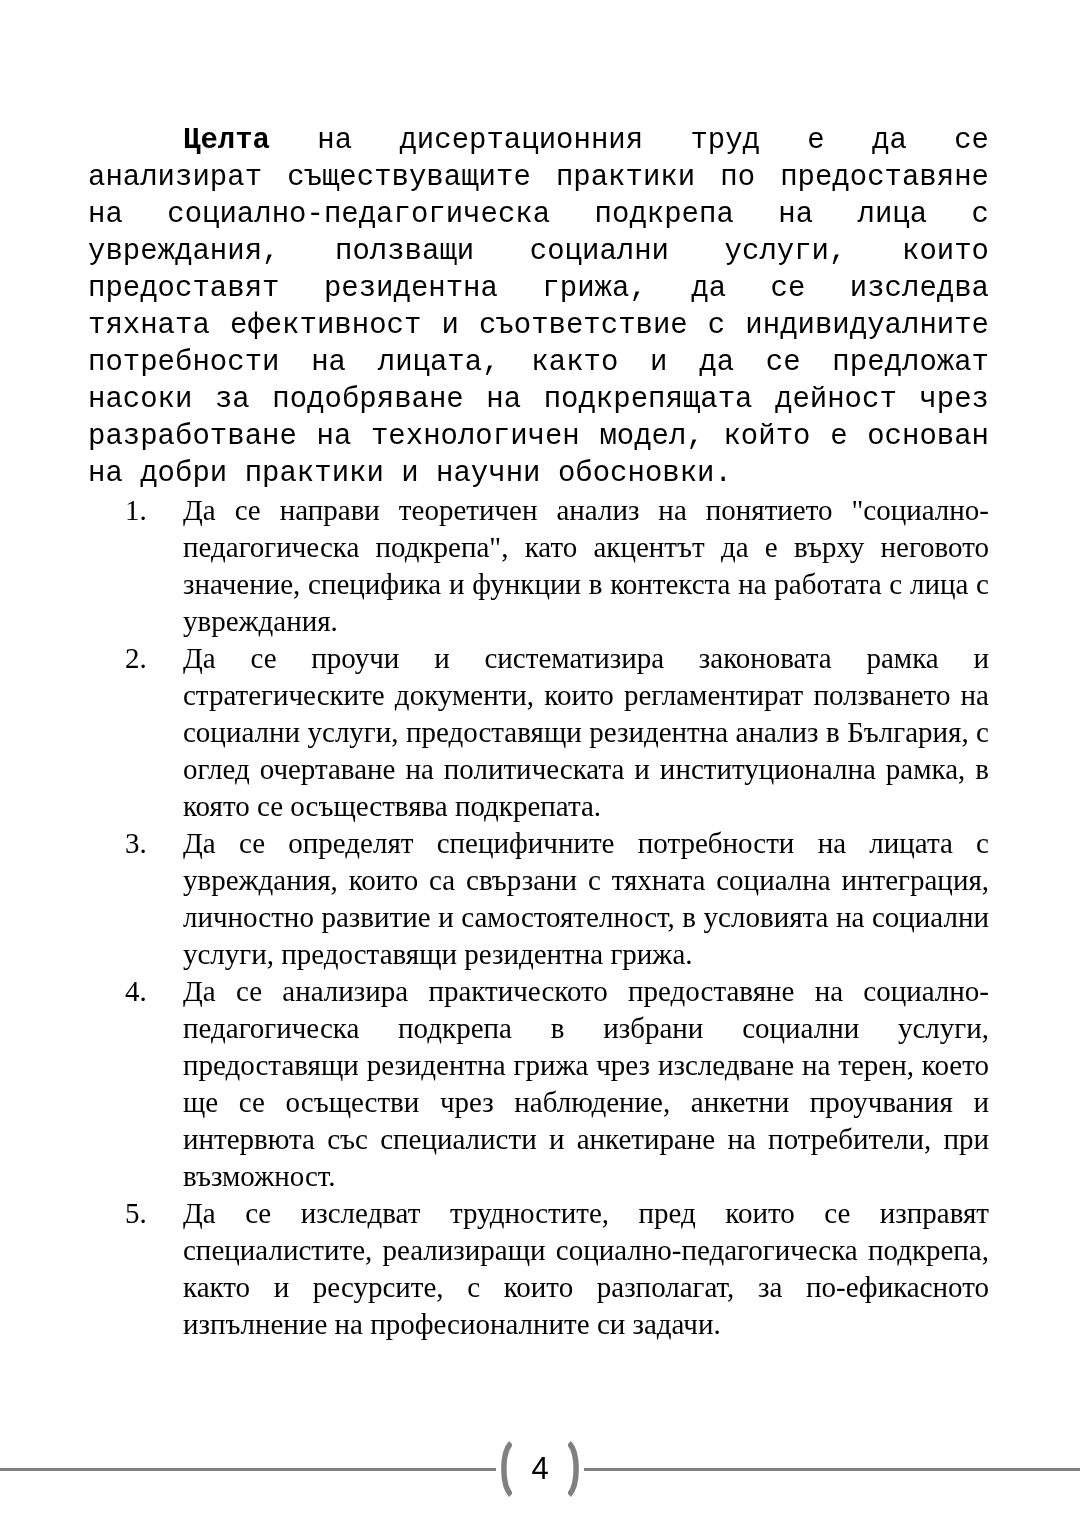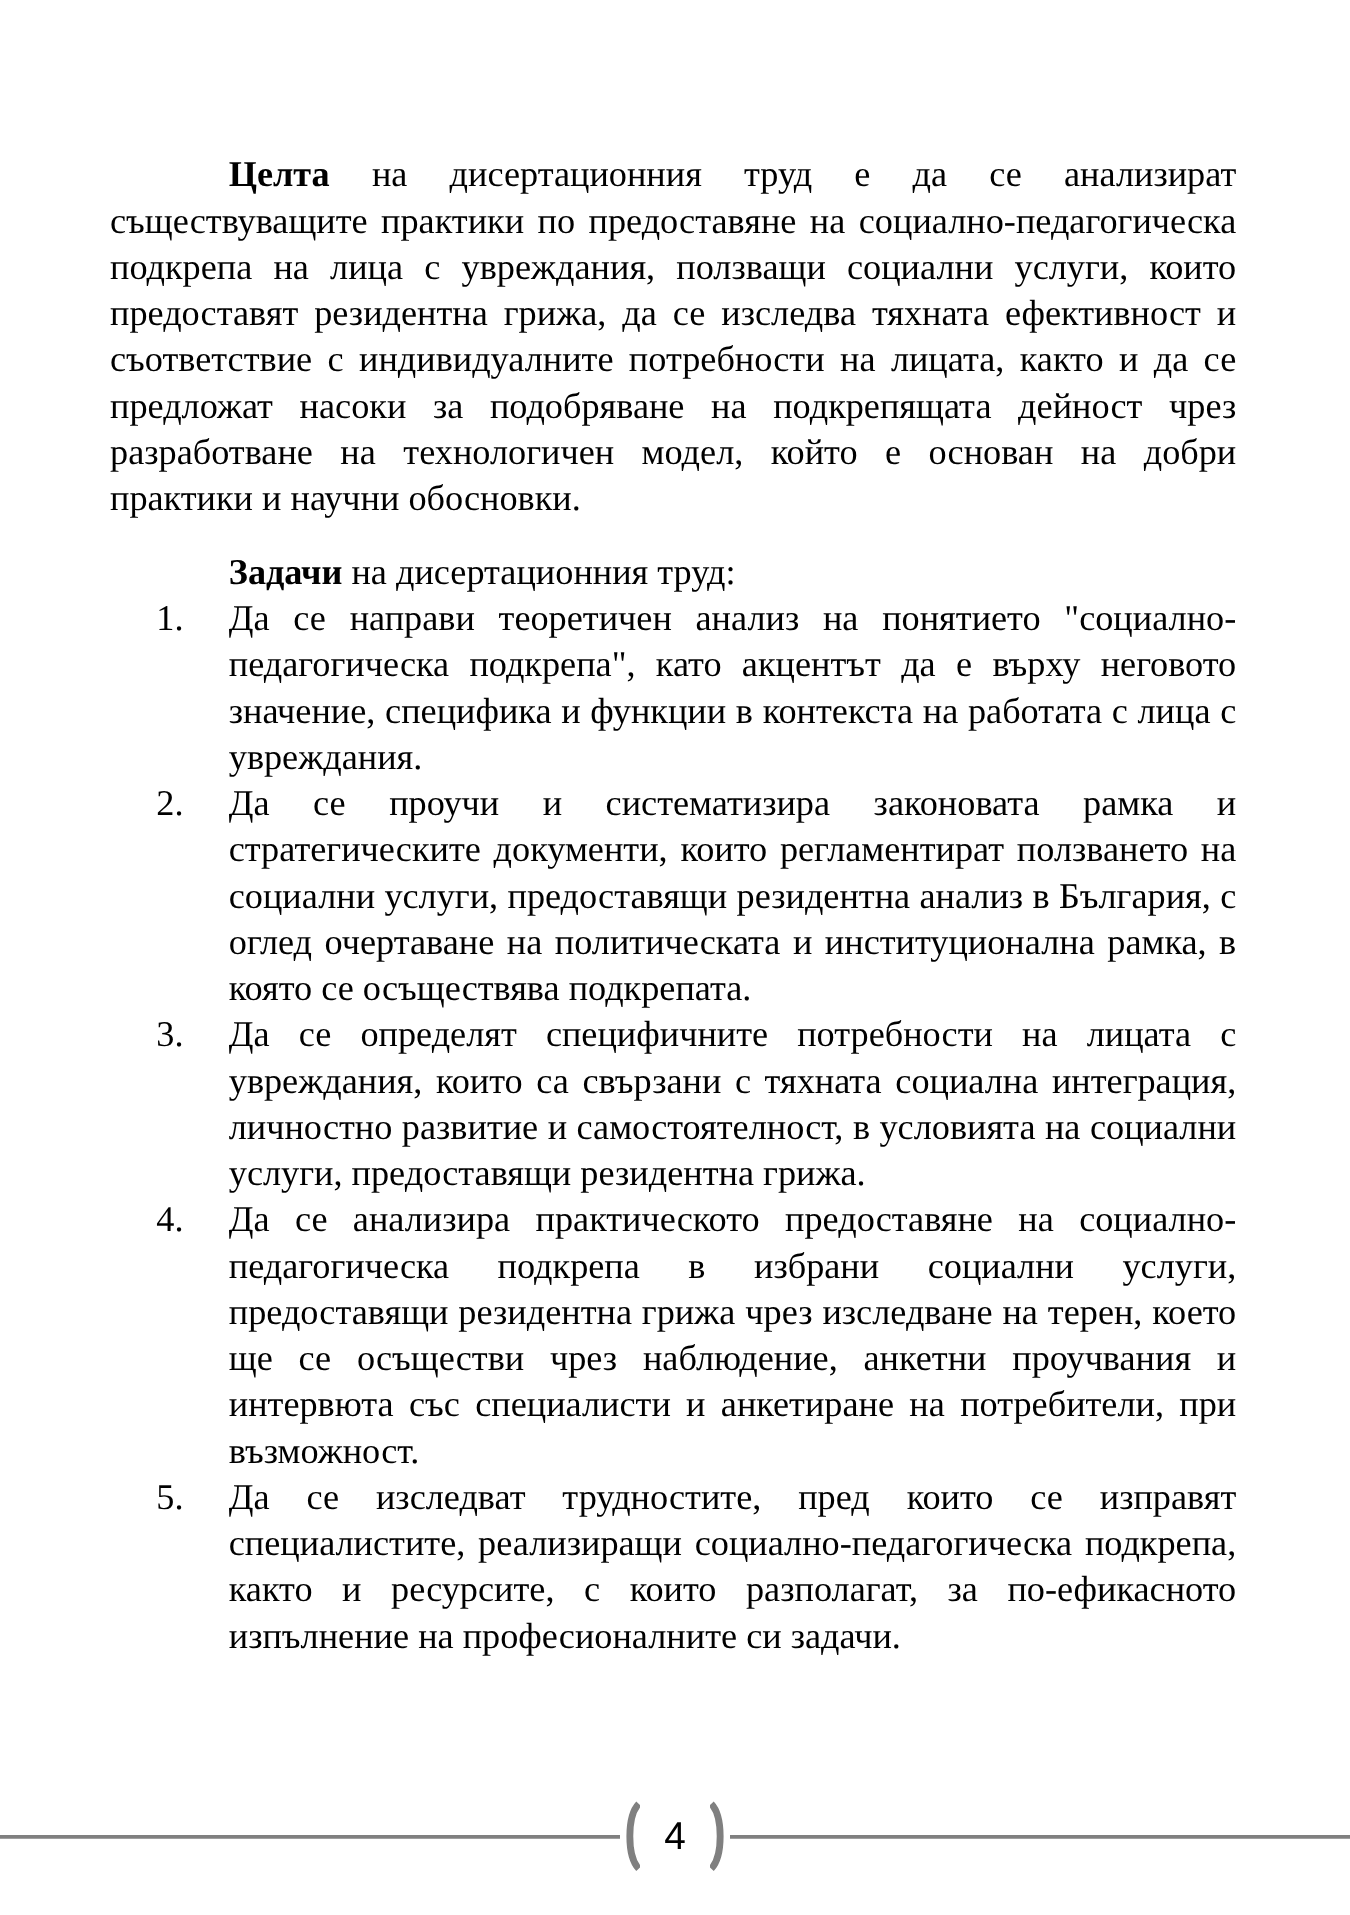--- a/index.html
+++ b/index.html
@@ -12,21 +12,21 @@
     overflow: hidden;
   }
   .content {
     position: absolute;
     left: 88px; top: 122px;
     width: 901px;
     font-size: 29px;
     line-height: 37px;
     text-align: justify;
   }
-  .intro { margin: 0; text-indent: 95px; }
+  .intro { margin: 0; text-indent: 95px; font-family: Liberation Mono, monospace; }
   .lead { font-weight: bold; }
   .tasks-heading { margin: 22px 0 0 0; text-indent: 95px; }
   ol.tasks {
     margin: 0; padding: 0;
     list-style: none;
     counter-reset: task;
   }
   ol.tasks li {
     counter-increment: task;
     position: relative;
@@ -57,21 +57,20 @@
     color: #000000;
     margin: 0 19px;
   }
 </style>
 </head>
 <body>
 
 <main class="content">
   <p class="intro"><span class="lead">Целта</span><span> на дисертационния труд е да се анализират съществуващите практики по предоставяне на социално-педагогическа подкрепа на лица с увреждания, ползващи социални услуги, които предоставят резидентна грижа, да се изследва тяхната ефективност и съответствие с индивидуалните потребности на лицата, както и да се предложат насоки за подобряване на подкрепящата дейност чрез разработване на технологичен модел, който е основан на добри практики и научни обосновки.</span></p>
 
-  <p class="tasks-heading"><span class="lead">Задачи</span><span> на дисертационния труд:</span></p>
 
   <ol class="tasks">
     <li>Да се направи теоретичен анализ на понятието "социално-педагогическа подкрепа", като акцентът да е върху неговото значение, специфика и функции в контекста на работата с лица с увреждания.</li>
     <li>Да се проучи и систематизира законовата рамка и стратегическите документи, които регламентират ползването на социални услуги, предоставящи резидентна анализ в България, с оглед очертаване на политическата и институционална рамка, в която се осъществява подкрепата.</li>
     <li>Да се определят специфичните потребности на лицата с увреждания, които са свързани с тяхната социална интеграция, личностно развитие и самостоятелност, в условията на социални услуги, предоставящи резидентна грижа.</li>
     <li>Да се анализира практическото предоставяне на социално-педагогическа подкрепа в избрани социални услуги, предоставящи резидентна грижа чрез изследване на терен, което ще се осъществи чрез наблюдение, анкетни проучвания и интервюта със специалисти и анкетиране на потребители, при възможност.</li>
     <li>Да се изследват трудностите, пред които се изправят специалистите, реализиращи социално-педагогическа подкрепа, както и ресурсите, с които разполагат, за по-ефикасното изпълнение на професионалните си задачи.</li>
   </ol>
 </main>
 

